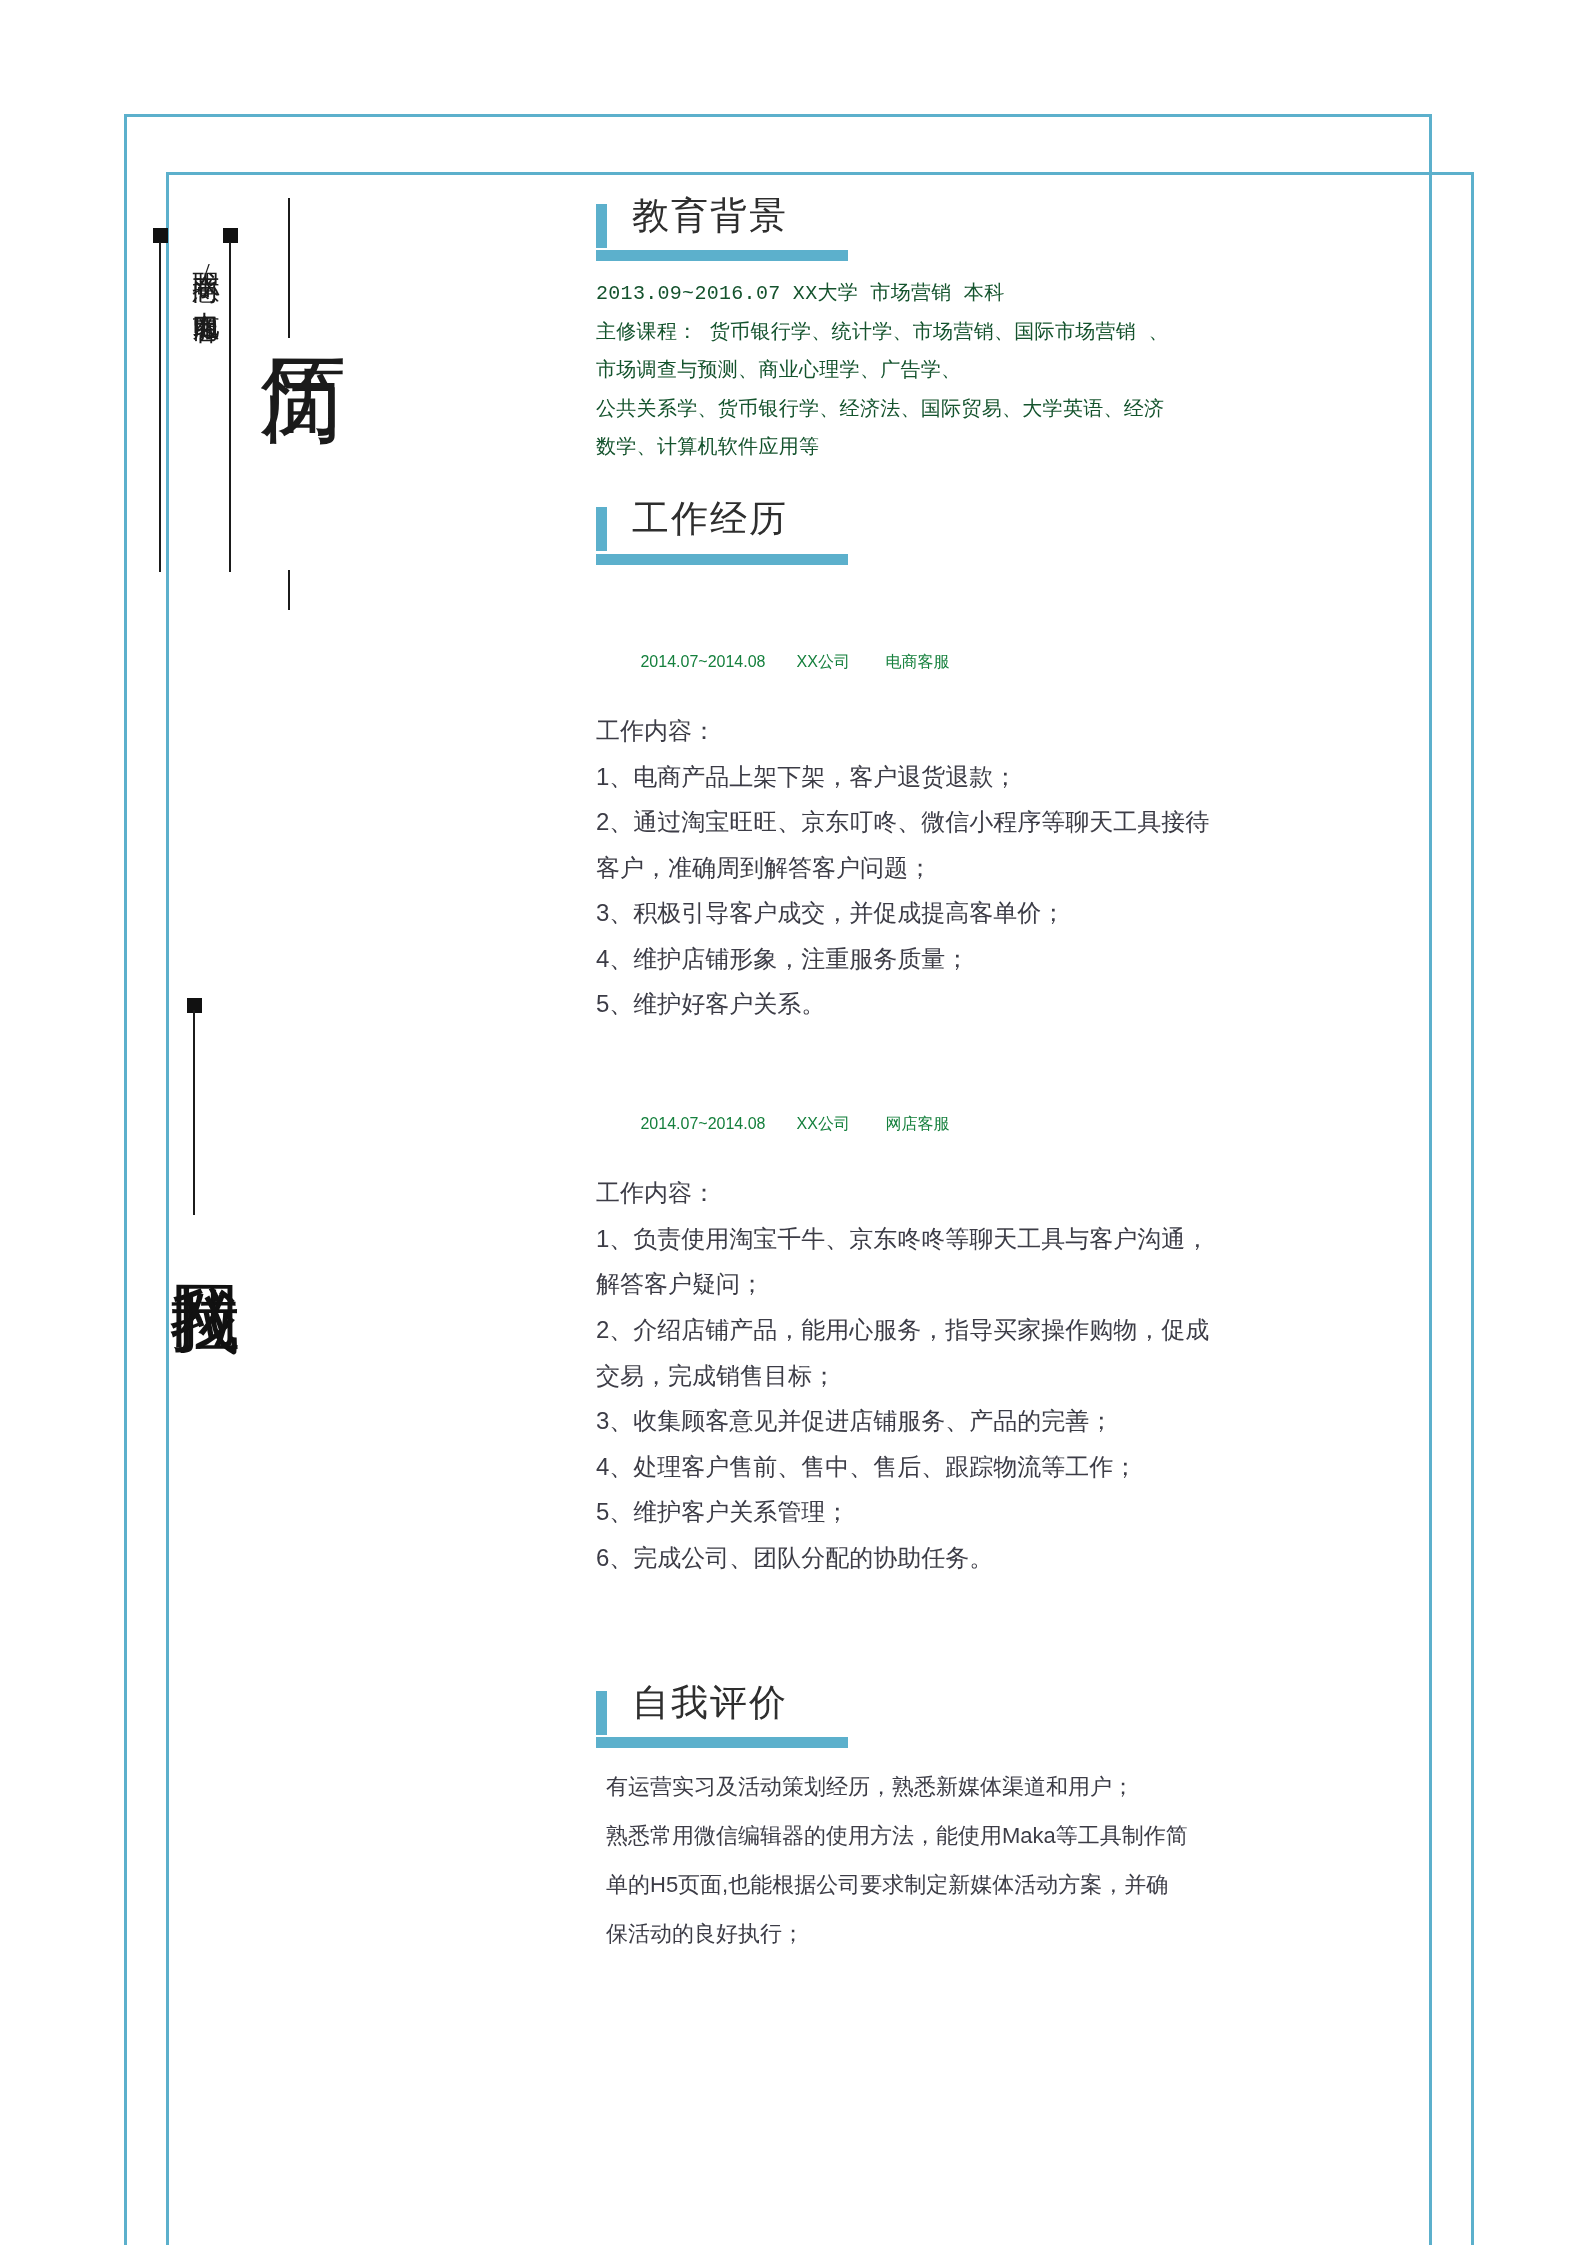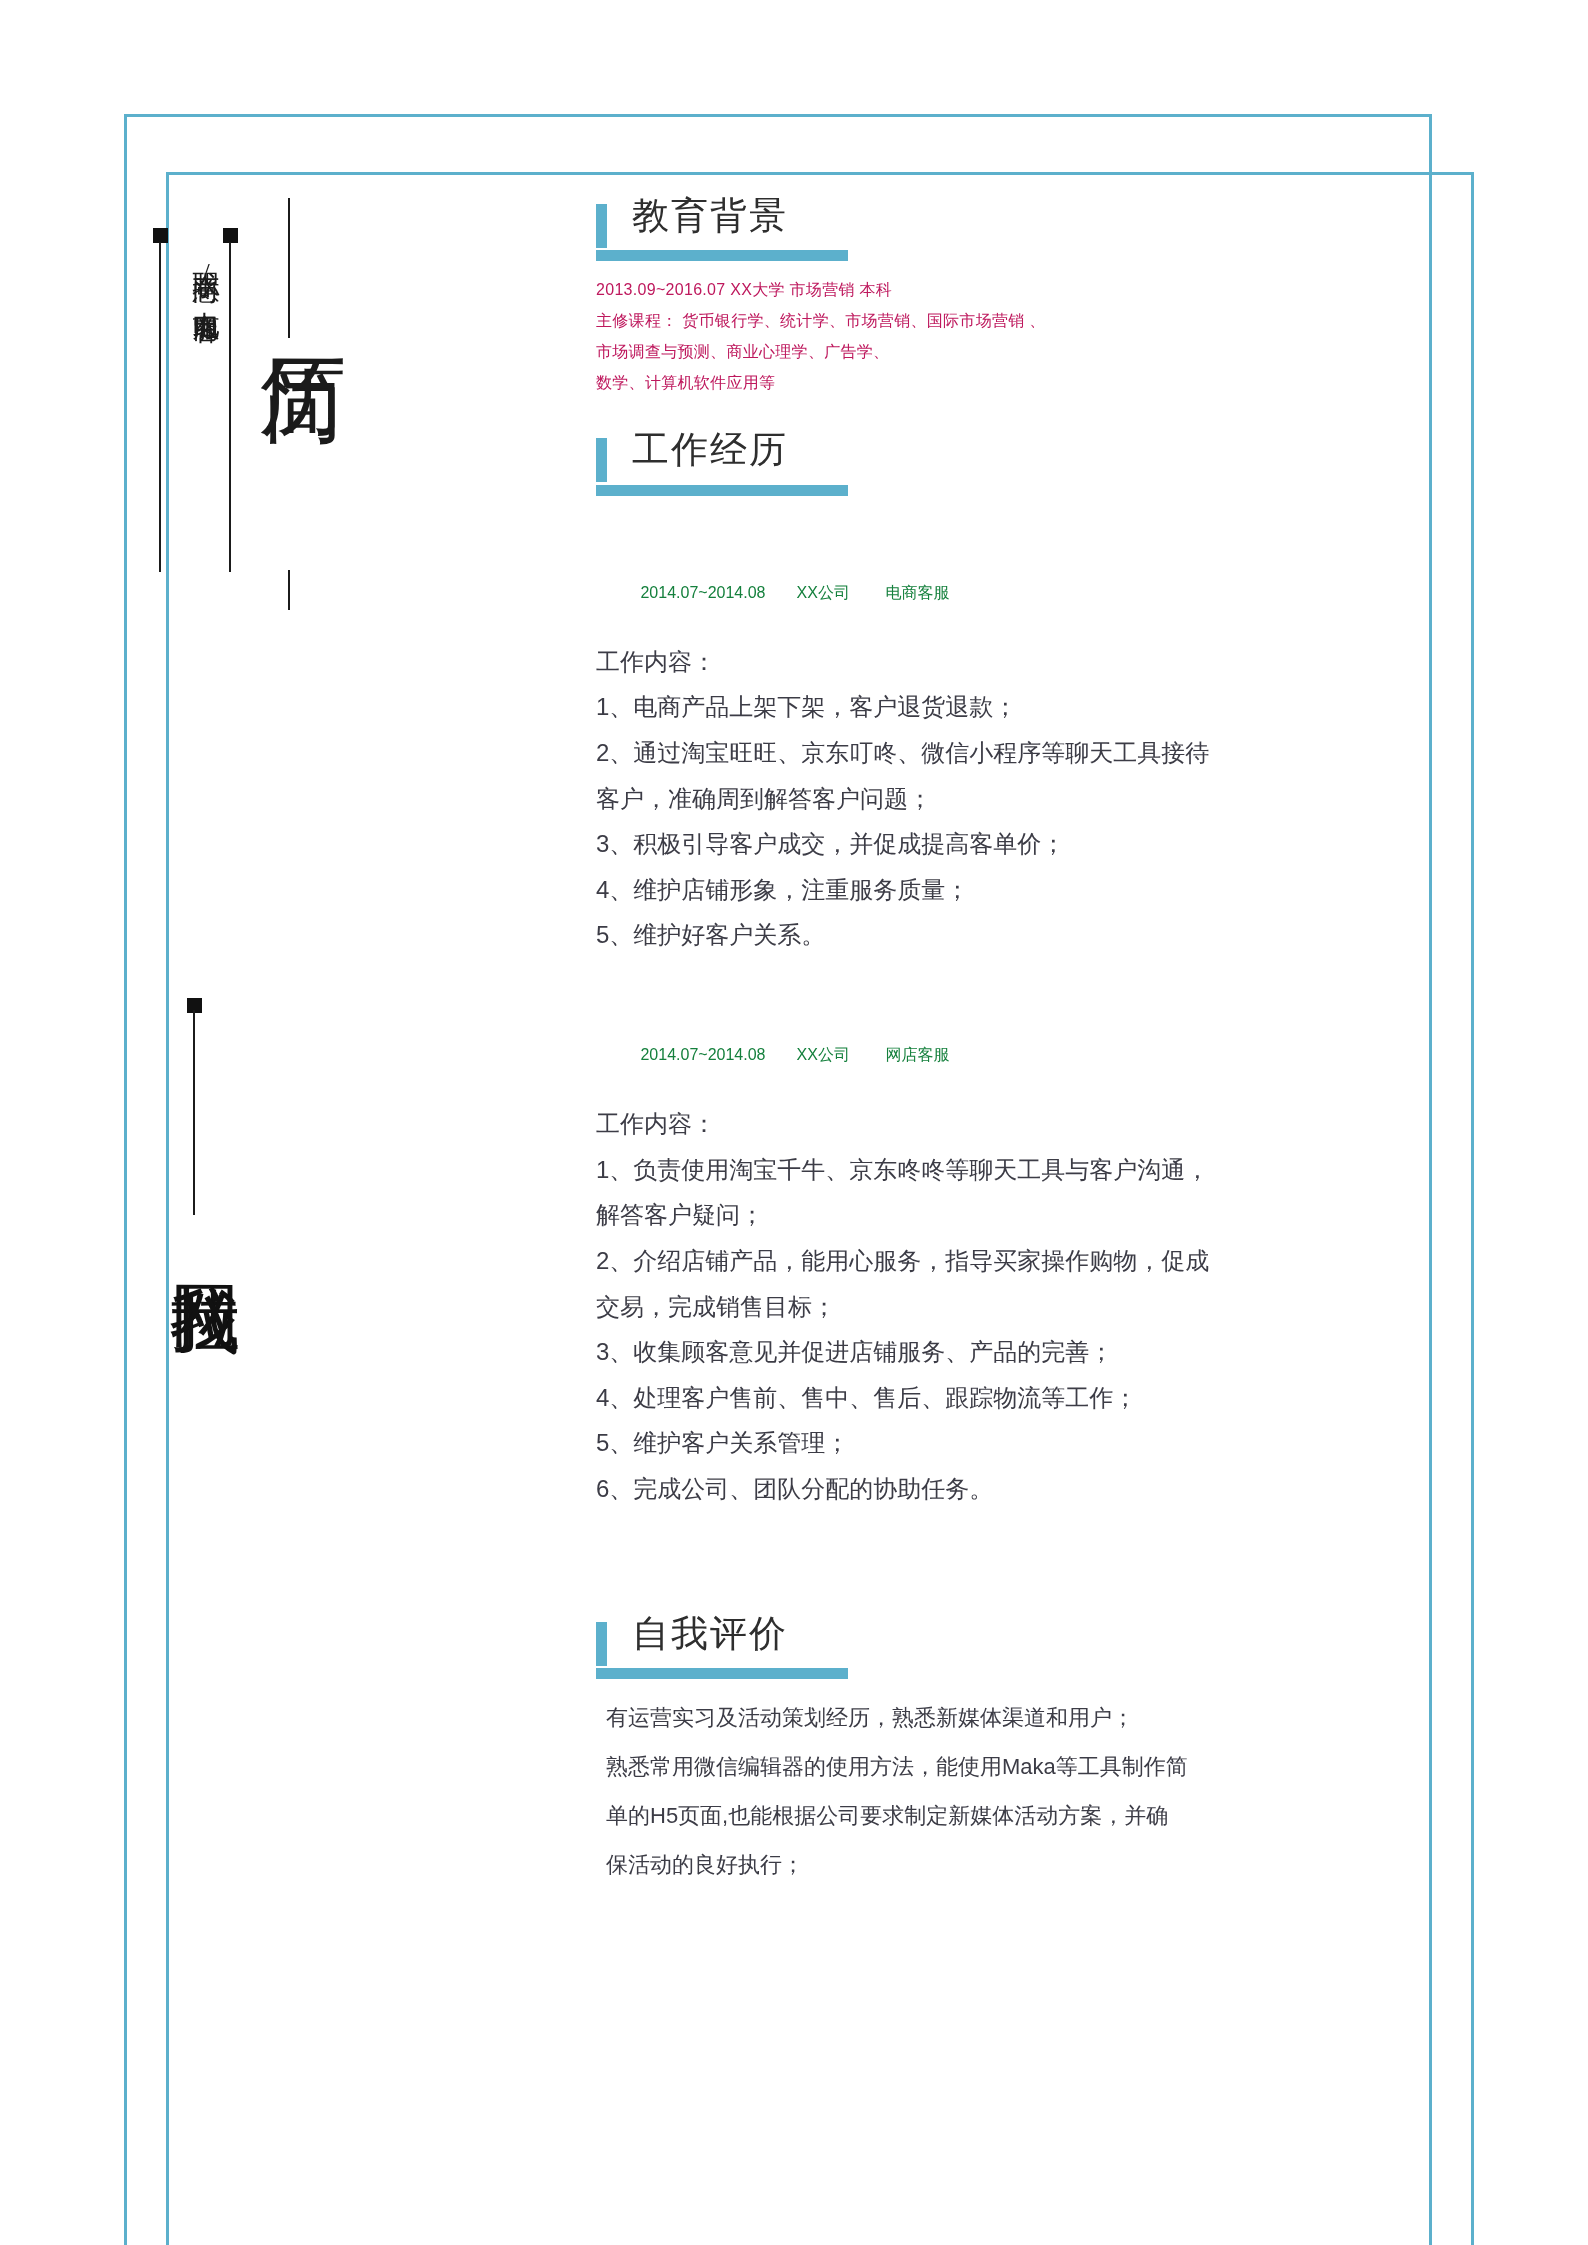--- a/index.html
+++ b/index.html
@@ -160,24 +160,25 @@
   }
   .section-head .underline {
     margin-top: 10px;
     width: 252px;
     height: 11px;
     background: #5cb0cc;
   }
 
   .body-text {
     margin-top: 14px;
-    font-size: 16px;
+    font-size: 20px;
     line-height: 1.92;
-    color: #be185d;
+    color: #14532d;
     letter-spacing: 0.3px;
+    font-family: Liberation Mono, monospace;
   }
   .body-text p { margin: 0; }
 
   .entry { margin-top: 8px; }
   .entry-head {
     font-size: 16px;
     line-height: 1.9;
     color: #15803d;
     white-space: pre;
   }
@@ -238,20 +239,21 @@
     <div class="section">
       <div class="section-head">
         <span class="tick"></span>
         <span class="stitle">教育背景</span>
         <div class="underline"></div>
       </div>
       <div class="body-text">
         <p>2013.09~2016.07   XX大学 市场营销 本科</p>
         <p>主修课程： 货币银行学、统计学、市场营销、国际市场营销 、</p>
         <p>市场调查与预测、商业心理学、广告学、</p>
+        <p>公共关系学、货币银行学、经济法、国际贸易、大学英语、经济</p>
         <p>数学、计算机软件应用等</p>
       </div>
     </div>
 
     <div class="gap-md"></div>
 
     <div class="section">
       <div class="section-head">
         <span class="tick"></span>
         <span class="stitle">工作经历</span>

